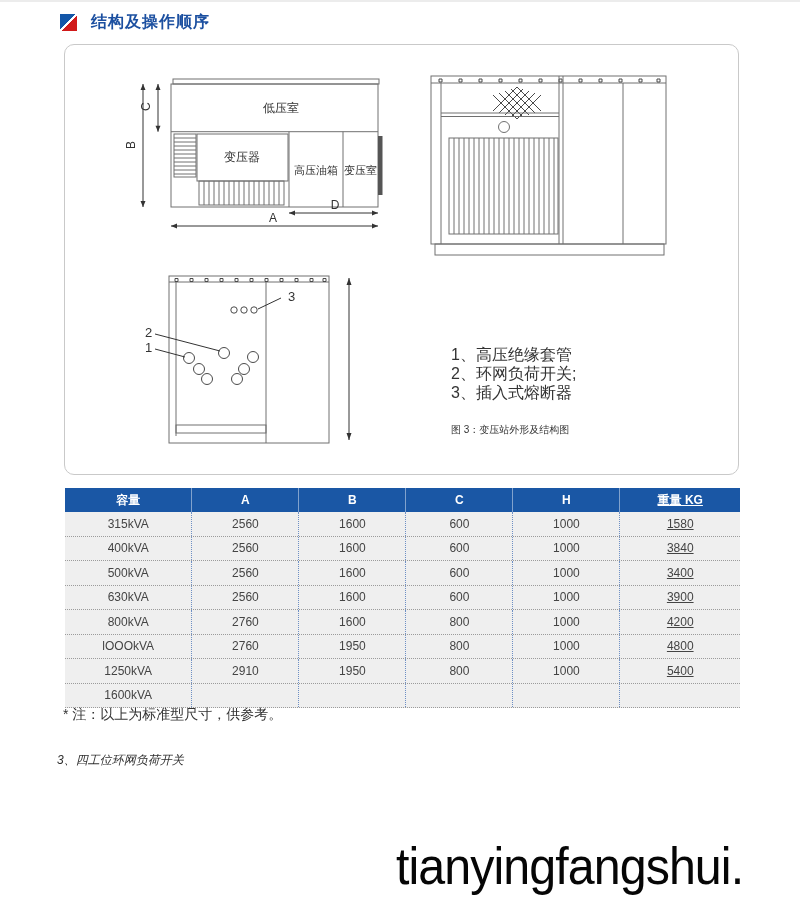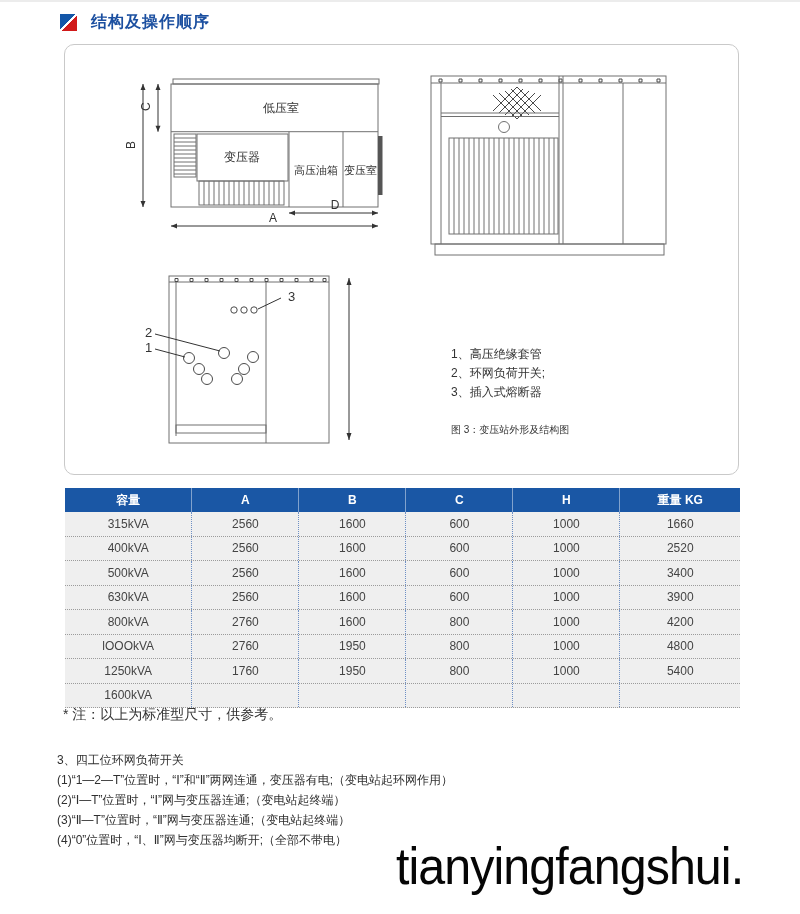--- a/index.html
+++ b/index.html
@@ -26,41 +26,41 @@
   .svg-rear{left:66px;top:216px;width:230px;height:190px;}
   .diagram-line{stroke:#707070;stroke-width:1;fill:none;}
   .diagram-dark{stroke:#4a4a4a;stroke-width:1;fill:none;}
   .dim-line{stroke:#333;stroke-width:1;fill:none;}
   .dim-fill{fill:#333;}
   text{fill:#333;font-family:"Liberation Sans","DejaVu Sans",sans-serif;}
   .lbl{font-size:12px;}
   .lbl-s{font-size:11px;}
   .callout{font-size:13px;}
 
-  .legend{position:absolute;left:386px;top:300px;font-size:12px;color:#333;line-height:19px;}
+  .legend{position:absolute;left:386px;top:300px;font-size:16px;color:#333;line-height:19px;}
   .fig-caption{position:absolute;left:386px;top:378px;font-size:10px;color:#333;}
 
   
   .dim-table{position:absolute;left:65px;top:488px;width:675px;font-size:12px;}
   .thead{display:flex;height:24px;background:#1a57a5;color:#ffffff;font-weight:bold;}
   .th{display:flex;align-items:center;justify-content:center;box-sizing:border-box;
       border-right:1px solid rgba(255,255,255,.45);}
   .th:last-child{border-right:none;}
   .trow{display:flex;height:23.5px;background:#efefef;border-bottom:1px dotted #9b9b9b;}
   .td{display:flex;align-items:center;justify-content:center;box-sizing:border-box;
       color:#444;border-right:1px dotted #6d8fc4;}
   .td:last-child{border-right:none;}
-  .c0{width:131px;} .c1{width:110px;} .c2{width:110px;} .c3{width:110px;} .c4{width:110px;} .c5{width:123px;}
+  .c0{width:131px;} .c1{width:110px;} .c2{width:110px;} .c3{width:110px;} .c4{width:110px;} .c5{width:123px;text-decoration:underline;}
 
   .note-line{position:absolute;left:63px;top:706px;font-size:14px;color:#333;}
 
   
   .body-text{position:absolute;left:57px;top:750px;width:706px;
     font-size:12px;color:#2f2f2f;line-height:20px;}
-  .body-text div{white-space:normal;}
+  .body-text div{white-space:normal;font-style:italic;}
 
   
   .watermark{position:absolute;left:396px;top:836px;z-index:10;
     font-size:52px;color:#060606;letter-spacing:-1px;white-space:nowrap;
     transform:scaleX(.93);transform-origin:left top;}
 </style>
 </head>
 <body>
 
 <div class="top-strip"></div>
@@ -192,30 +192,30 @@
     <div class="th c4">H</div>
     <div class="th c5">重量 KG</div>
   </div>
   <div>
   <div class="trow">
     <div class="td c0">315kVA</div>
     <div class="td c1">2560</div>
     <div class="td c2">1600</div>
     <div class="td c3">600</div>
     <div class="td c4">1000</div>
-    <div class="td c5">1660</div>
+    <div class="td c5">1580</div>
   </div>
 
   <div class="trow">
     <div class="td c0">400kVA</div>
     <div class="td c1">2560</div>
     <div class="td c2">1600</div>
     <div class="td c3">600</div>
     <div class="td c4">1000</div>
-    <div class="td c5">2520</div>
+    <div class="td c5">3840</div>
   </div>
 
   <div class="trow">
     <div class="td c0">500kVA</div>
     <div class="td c1">2560</div>
     <div class="td c2">1600</div>
     <div class="td c3">600</div>
     <div class="td c4">1000</div>
     <div class="td c5">3400</div>
   </div>
@@ -242,21 +242,21 @@
     <div class="td c0">lOOOkVA</div>
     <div class="td c1">2760</div>
     <div class="td c2">1950</div>
     <div class="td c3">800</div>
     <div class="td c4">1000</div>
     <div class="td c5">4800</div>
   </div>
 
   <div class="trow">
     <div class="td c0">1250kVA</div>
-    <div class="td c1">1760</div>
+    <div class="td c1">2910</div>
     <div class="td c2">1950</div>
     <div class="td c3">800</div>
     <div class="td c4">1000</div>
     <div class="td c5">5400</div>
   </div>
 
   <div class="trow">
     <div class="td c0">1600kVA</div>
     <div class="td c1"></div>
     <div class="td c2"></div>
@@ -264,24 +264,15 @@
     <div class="td c4"></div>
     <div class="td c5"></div>
   </div>
 </div>
 </div>
 
 <div class="note-line">* 注：以上为标准型尺寸，供参考。</div>
 
 <div class="body-text">
   <div>3、四工位环网负荷开关</div>
-  <div>
-  <div>(1)“1—2—T”位置时，“Ⅰ”和“Ⅱ”两网连通，变压器有电;（变电站起环网作用）</div>
-
-  <div>(2)“Ⅰ—T”位置时，“Ⅰ”网与变压器连通;（变电站起终端）</div>
-
-  <div>(3)“Ⅱ—T”位置时，“Ⅱ”网与变压器连通;（变电站起终端）</div>
-
-  <div>(4)“0”位置时，“Ⅰ、Ⅱ”网与变压器均断开;（全部不带电）</div>
-</div>
 </div>
 
 <div class="watermark">tianyingfangshui.</div>
 
 </body></html>

